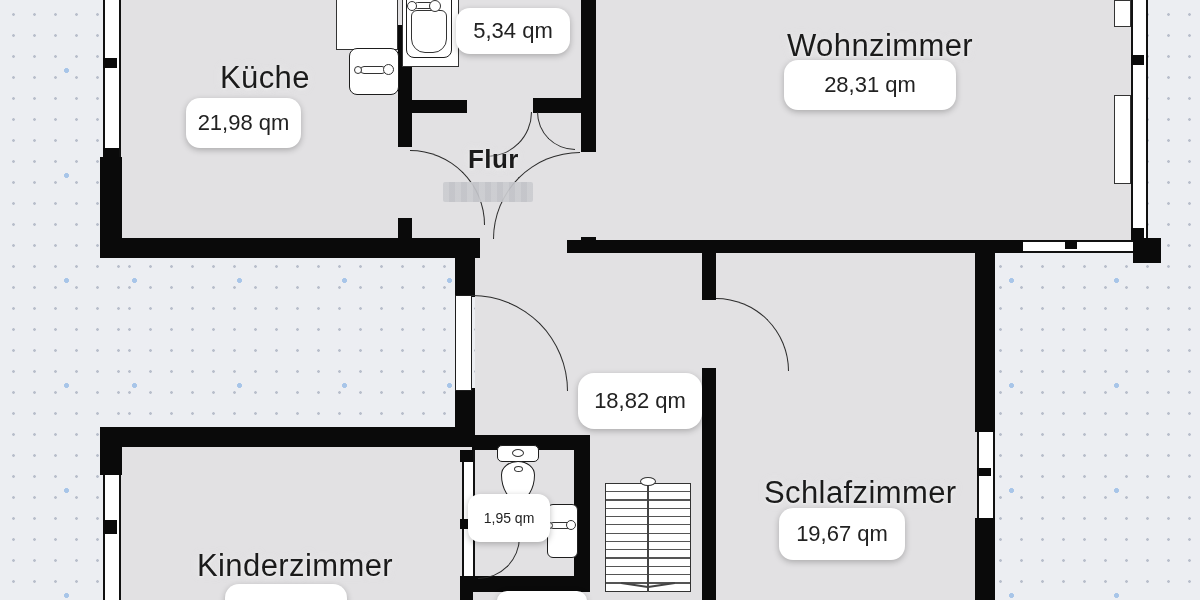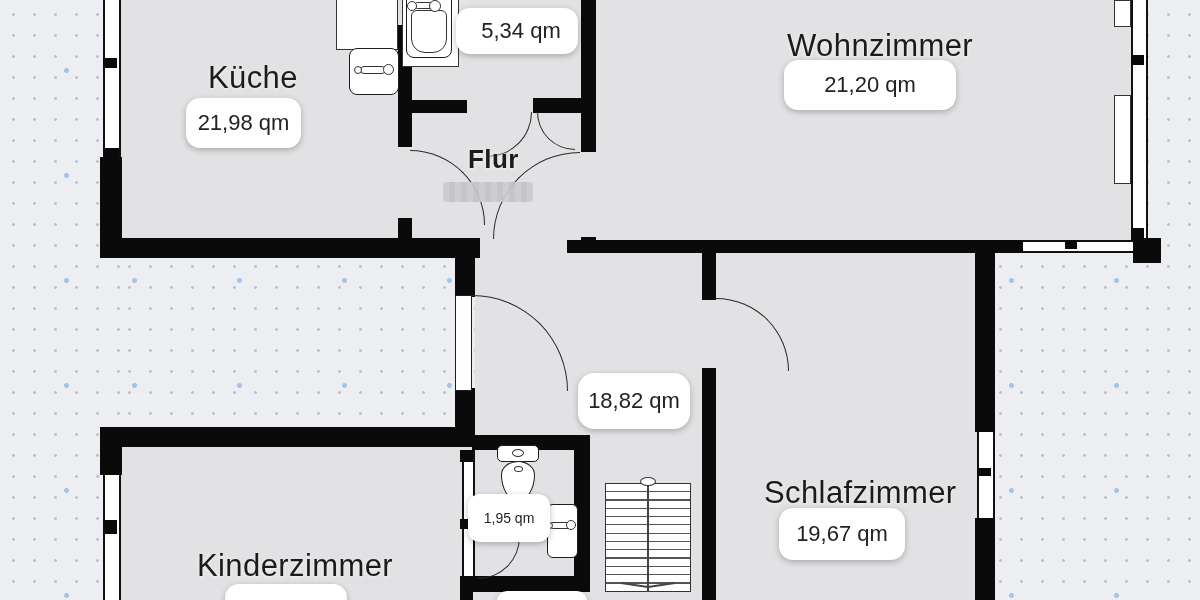--- a/index.html
+++ b/index.html
@@ -125,31 +125,31 @@
   </div>
   <div class="stairs-line" style="left:647px;top:478px;width:1.6px;height:114px;"></div>
   <div class="fix thin" style="left:640px;top:477px;width:16px;height:9px;border-radius:50%;"></div>
   <div class="stairs-line" style="left:621px;top:584px;width:27px;height:2px;transform:rotate(9deg);"></div>
   <div class="stairs-line" style="left:648px;top:584px;width:27px;height:2px;transform:rotate(-9deg);"></div>
 
   <div class="mat" style="left:443px;top:182px;width:90px;height:20px;"></div>
 
   <div class="badge" style="left:497px;top:591px;width:90px;height:30px;border-radius:10px;"></div>
 
-  <div class="room-name" style="left:208px;top:60px;">Küche</div>
+  <div class="room-name" style="left:220px;top:60px;">Küche</div>
   <div class="badge" style="left:186px;top:98px;width:115px;height:50px;">21,98 qm</div>
 
-  <div class="badge" style="left:456px;top:8px;width:114px;height:46px;padding-left:8px;">5,34 qm</div>
+  <div class="badge" style="left:456px;top:8px;width:114px;height:46px;">5,34 qm</div>
 
   <div class="room-name" style="left:787px;top:28px;">Wohnzimmer</div>
-  <div class="badge" style="left:784px;top:60px;width:172px;height:50px;">21,20 qm</div>
+  <div class="badge" style="left:784px;top:60px;width:172px;height:50px;">28,31 qm</div>
 
   <div class="room-name" style="left:468px;top:144px;font-size:26px;font-weight:bold;">Flur</div>
 
-  <div class="badge" style="left:578px;top:373px;width:112px;height:56px;border-radius:16px;text-align:center;">18,82 qm</div>
+  <div class="badge" style="left:578px;top:373px;width:124px;height:56px;border-radius:16px;text-align:center;">18,82 qm</div>
 
   <div class="room-name" style="left:764px;top:475px;">Schlafzimmer</div>
   <div class="badge" style="left:779px;top:508px;width:126px;height:52px;">19,67 qm</div>
 
   <div class="room-name" style="left:197px;top:548px;">Kinderzimmer</div>
   <div class="badge" style="left:225px;top:584px;width:122px;height:52px;align-items:flex-start;padding-top:13px;box-sizing:border-box;">13,47 qm</div>
 
   <div class="badge small" style="left:468px;top:494px;width:82px;height:48px;">1,95 qm</div>
 
 </div>

